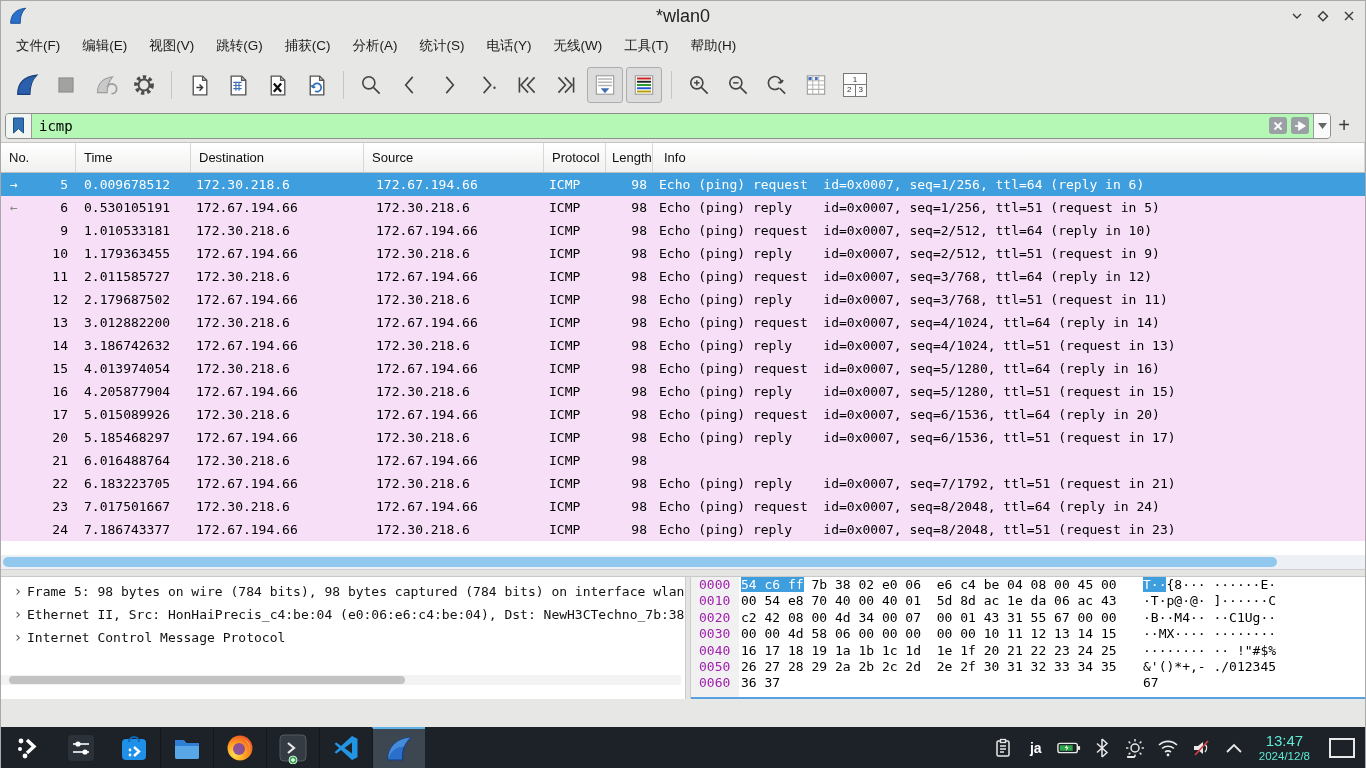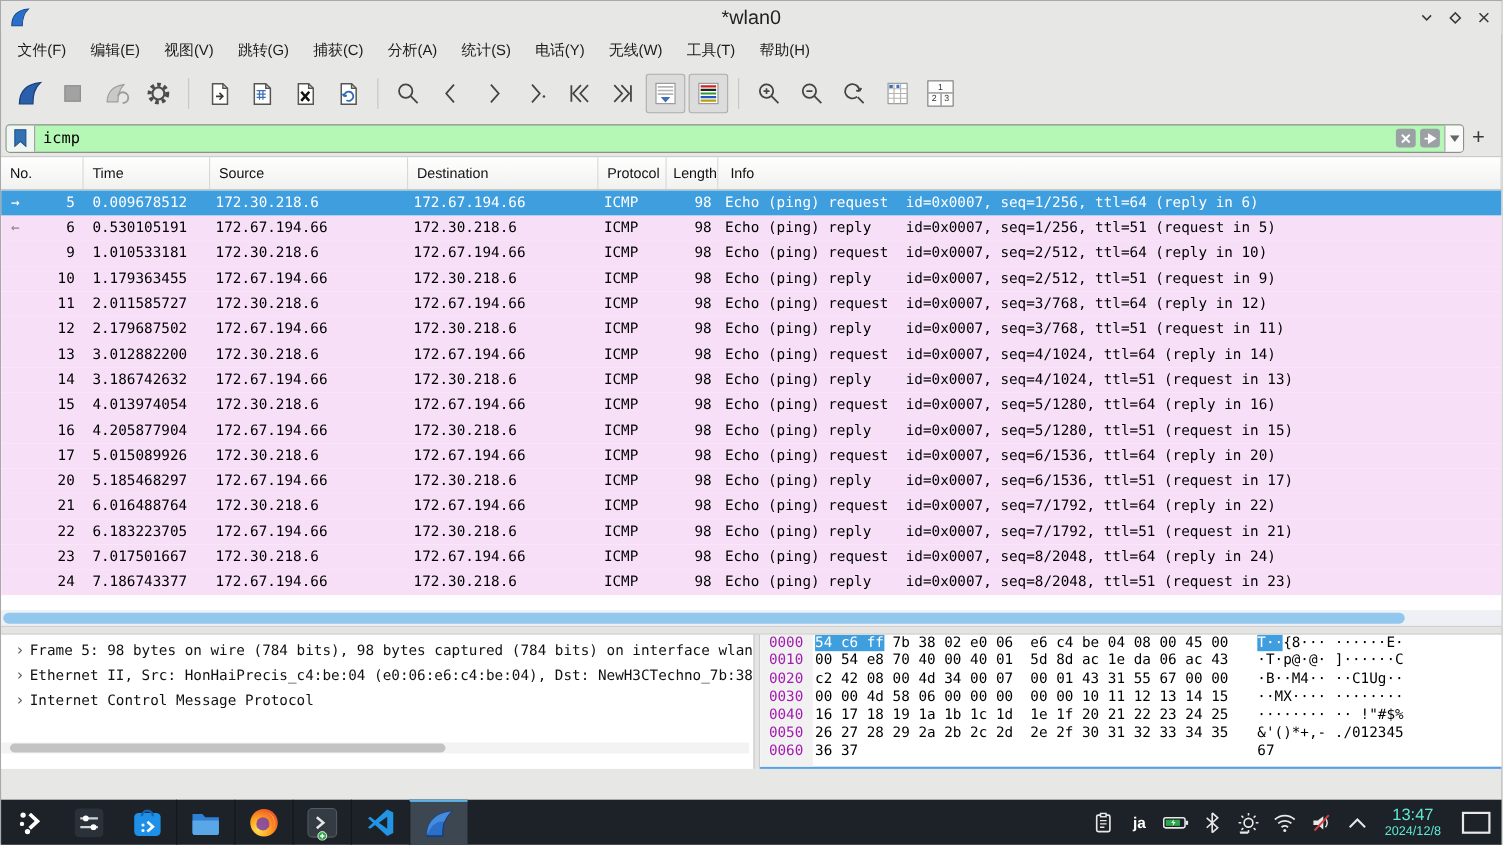--- a/index.html
+++ b/index.html
@@ -313,41 +313,41 @@
             <polygon points="0,0 9,0 4.5,6" fill="#666"></polygon>
           </svg>
         </div>
     </div>
     <div class="faddbtn">+</div>
   </div>
 
   <div class="pktheader">
     <div class="hcell hc-no">No.</div>
     <div class="hcell hc-time">Time</div>
+    <div class="hcell hc-dst">Destination</div>
     <div class="hcell hc-src">Source</div>
-    <div class="hcell hc-dst">Destination</div>
     <div class="hcell hc-proto">Protocol</div>
     <div class="hcell hc-len">Length</div>
     <div class="hcell hc-info">Info</div>
   </div>
 
   <div class="pktlist" id="pktlist">
       <div class="prow selected"><div class="cgut">→</div><div class="cno">5</div><div class="ctime">0.009678512</div><div class="csrc">172.30.218.6</div><div class="cdst">172.67.194.66</div><div class="cproto">ICMP</div><div class="clen">98</div><div class="cinfo">Echo (ping) request  id=0x0007, seq=1/256, ttl=64 (reply in 6)</div></div>
       <div class="prow"><div class="cgut dim">←</div><div class="cno">6</div><div class="ctime">0.530105191</div><div class="csrc">172.67.194.66</div><div class="cdst">172.30.218.6</div><div class="cproto">ICMP</div><div class="clen">98</div><div class="cinfo">Echo (ping) reply    id=0x0007, seq=1/256, ttl=51 (request in 5)</div></div>
       <div class="prow"><div class="cgut"></div><div class="cno">9</div><div class="ctime">1.010533181</div><div class="csrc">172.30.218.6</div><div class="cdst">172.67.194.66</div><div class="cproto">ICMP</div><div class="clen">98</div><div class="cinfo">Echo (ping) request  id=0x0007, seq=2/512, ttl=64 (reply in 10)</div></div>
       <div class="prow"><div class="cgut"></div><div class="cno">10</div><div class="ctime">1.179363455</div><div class="csrc">172.67.194.66</div><div class="cdst">172.30.218.6</div><div class="cproto">ICMP</div><div class="clen">98</div><div class="cinfo">Echo (ping) reply    id=0x0007, seq=2/512, ttl=51 (request in 9)</div></div>
       <div class="prow"><div class="cgut"></div><div class="cno">11</div><div class="ctime">2.011585727</div><div class="csrc">172.30.218.6</div><div class="cdst">172.67.194.66</div><div class="cproto">ICMP</div><div class="clen">98</div><div class="cinfo">Echo (ping) request  id=0x0007, seq=3/768, ttl=64 (reply in 12)</div></div>
       <div class="prow"><div class="cgut"></div><div class="cno">12</div><div class="ctime">2.179687502</div><div class="csrc">172.67.194.66</div><div class="cdst">172.30.218.6</div><div class="cproto">ICMP</div><div class="clen">98</div><div class="cinfo">Echo (ping) reply    id=0x0007, seq=3/768, ttl=51 (request in 11)</div></div>
       <div class="prow"><div class="cgut"></div><div class="cno">13</div><div class="ctime">3.012882200</div><div class="csrc">172.30.218.6</div><div class="cdst">172.67.194.66</div><div class="cproto">ICMP</div><div class="clen">98</div><div class="cinfo">Echo (ping) request  id=0x0007, seq=4/1024, ttl=64 (reply in 14)</div></div>
       <div class="prow"><div class="cgut"></div><div class="cno">14</div><div class="ctime">3.186742632</div><div class="csrc">172.67.194.66</div><div class="cdst">172.30.218.6</div><div class="cproto">ICMP</div><div class="clen">98</div><div class="cinfo">Echo (ping) reply    id=0x0007, seq=4/1024, ttl=51 (request in 13)</div></div>
       <div class="prow"><div class="cgut"></div><div class="cno">15</div><div class="ctime">4.013974054</div><div class="csrc">172.30.218.6</div><div class="cdst">172.67.194.66</div><div class="cproto">ICMP</div><div class="clen">98</div><div class="cinfo">Echo (ping) request  id=0x0007, seq=5/1280, ttl=64 (reply in 16)</div></div>
       <div class="prow"><div class="cgut"></div><div class="cno">16</div><div class="ctime">4.205877904</div><div class="csrc">172.67.194.66</div><div class="cdst">172.30.218.6</div><div class="cproto">ICMP</div><div class="clen">98</div><div class="cinfo">Echo (ping) reply    id=0x0007, seq=5/1280, ttl=51 (request in 15)</div></div>
       <div class="prow"><div class="cgut"></div><div class="cno">17</div><div class="ctime">5.015089926</div><div class="csrc">172.30.218.6</div><div class="cdst">172.67.194.66</div><div class="cproto">ICMP</div><div class="clen">98</div><div class="cinfo">Echo (ping) request  id=0x0007, seq=6/1536, ttl=64 (reply in 20)</div></div>
       <div class="prow"><div class="cgut"></div><div class="cno">20</div><div class="ctime">5.185468297</div><div class="csrc">172.67.194.66</div><div class="cdst">172.30.218.6</div><div class="cproto">ICMP</div><div class="clen">98</div><div class="cinfo">Echo (ping) reply    id=0x0007, seq=6/1536, ttl=51 (request in 17)</div></div>
-      <div class="prow"><div class="cgut"></div><div class="cno">21</div><div class="ctime">6.016488764</div><div class="csrc">172.30.218.6</div><div class="cdst">172.67.194.66</div><div class="cproto">ICMP</div><div class="clen">98</div><div class="cinfo">Echo (ping) request  id=0x0007, seq=7/1792, ttl=64 (reply in 22)</div></div>
+      <div class="prow"><div class="cgut"></div><div class="cno">21</div><div class="ctime">6.016488764</div><div class="csrc">172.30.218.6</div><div class="cdst">172.67.194.66</div><div class="cproto">ICMP</div><div class="clen">98</div></div>
       <div class="prow"><div class="cgut"></div><div class="cno">22</div><div class="ctime">6.183223705</div><div class="csrc">172.67.194.66</div><div class="cdst">172.30.218.6</div><div class="cproto">ICMP</div><div class="clen">98</div><div class="cinfo">Echo (ping) reply    id=0x0007, seq=7/1792, ttl=51 (request in 21)</div></div>
       <div class="prow"><div class="cgut"></div><div class="cno">23</div><div class="ctime">7.017501667</div><div class="csrc">172.30.218.6</div><div class="cdst">172.67.194.66</div><div class="cproto">ICMP</div><div class="clen">98</div><div class="cinfo">Echo (ping) request  id=0x0007, seq=8/2048, ttl=64 (reply in 24)</div></div>
       <div class="prow"><div class="cgut"></div><div class="cno">24</div><div class="ctime">7.186743377</div><div class="csrc">172.67.194.66</div><div class="cdst">172.30.218.6</div><div class="cproto">ICMP</div><div class="clen">98</div><div class="cinfo">Echo (ping) reply    id=0x0007, seq=8/2048, ttl=51 (request in 23)</div></div>
     </div>
   <div class="list-hscroll">
       <div class="thumb"></div>
     </div>
 
   <div class="splitter"></div>
 

